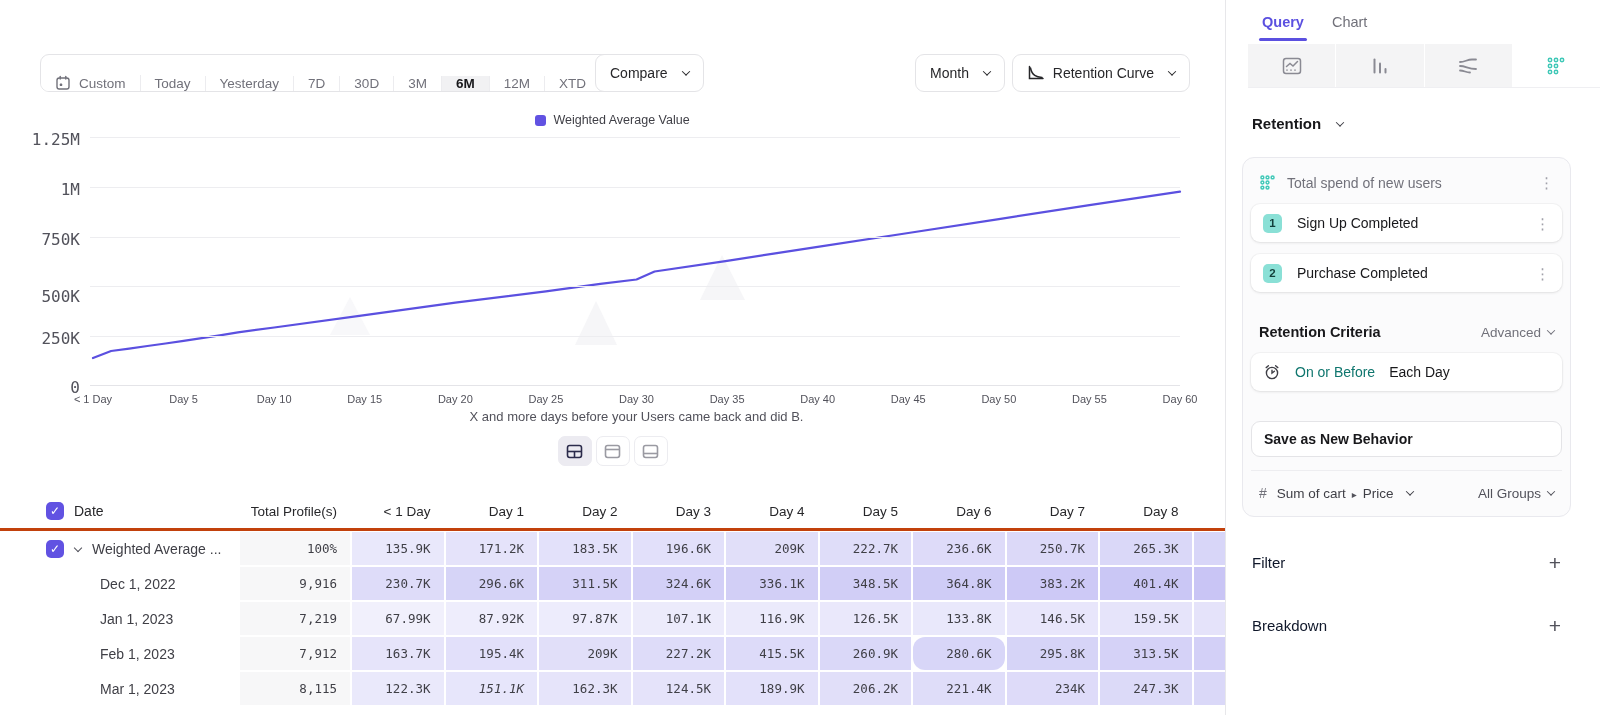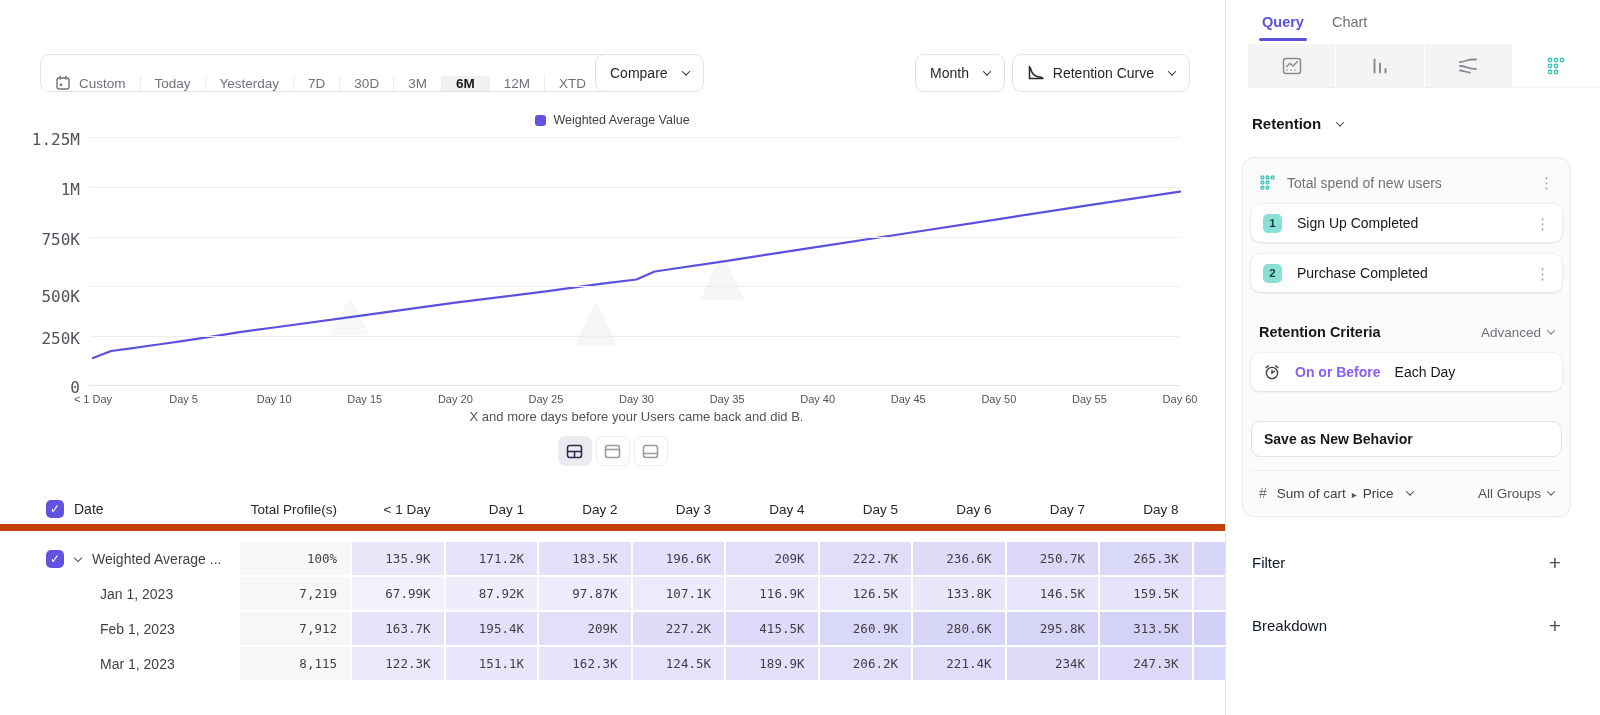--- a/index.html
+++ b/index.html
@@ -51,21 +51,21 @@
   .toggles { position:absolute; top:436px; left:0; width:1225px; display:flex;
     justify-content:center; gap:4px; }
   .toggle { width:34px; height:30px; border-radius:7px; display:flex; align-items:center;
     justify-content:center; background:#fff; border:1px solid #ececf0; cursor:pointer; color:#9a9aa2; }
   .toggle.selected { background:#ecebf1; border-color:#ecebf1; color:#2b2b4b; }
 
   
   .table { position:absolute; top:494px; left:0; width:1225px; }
   .trow { display:grid; grid-template-columns:238px 110px repeat(9,91.5px) minmax(0,1fr);
     column-gap:2px; height:33px; margin-bottom:2px; }
-  .trow.head { height:37px; margin-bottom:11px; border-bottom:7px solid #c2410c; }
+  .trow.head { height:37px; margin-bottom:1px; border-bottom:3px solid #c2410c; }
   .th { display:flex; align-items:center; justify-content:flex-end; padding-right:13px;
     font-size:13.5px; color:#27272a; font-weight:500; }
   .th.first { justify-content:flex-start; padding:0 0 0 46px; gap:10px; font-size:14px; }
   .td-label { display:flex; align-items:center; padding-left:46px; gap:9px; font-size:14px; color:#3f3f46; }
   .td-label.date { padding-left:100px; }
   .row-chev { width:6px; height:6px; border-right:1.6px solid #52525b; border-bottom:1.6px solid #52525b;
     transform:rotate(45deg); margin:-2px 2px 0 2px; }
   .td-num { display:flex; align-items:center; justify-content:flex-end; padding-right:13px;
     font-family:"DejaVu Sans Mono", monospace; font-size:12.5px; color:#3f3f46; }
   .td-total { background:#f7f7f8; }
@@ -99,21 +99,21 @@
   .badge { width:19px; height:19px; border-radius:5px; background:#8ae0d6; color:#123f3a;
     font-size:11.5px; font-weight:700; display:flex; align-items:center; justify-content:center; flex:none; }
   .step-label { font-size:14px; color:#18181b; font-weight:500; }
   .step .kebab { margin-left:auto; }
   .crit-row { display:flex; align-items:center; padding:20px 8px 13px 8px; }
   .crit-title { font-size:14.5px; font-weight:700; color:#18181b; }
   .crit-mode { margin-left:auto; color:#71717a; font-size:13.5px; display:flex; align-items:center; cursor:pointer; }
   .onb-card { background:#fff; border-radius:9px; height:38px; display:flex; align-items:center;
     gap:14px; padding:0 12px;
     box-shadow:0 1px 3px rgba(24,24,27,.09), 0 0 0 1px rgba(24,24,27,.03); }
-  .onb-cond { font-size:14px; font-weight:700; color:#8b5cf6; }
+  .onb-cond { font-size:14px; font-weight:400; color:#0f766e; }
   .onb-win { font-size:14px; color:#18181b; }
   .save-btn { background:#fff; border:1px solid #e4e4e7; border-radius:9px; height:36px;
     display:flex; align-items:center; padding:0 12px; font-size:14px; font-weight:600;
     color:#18181b; margin:30px 0 13px 0; cursor:pointer; }
   .val-row { display:flex; align-items:center; gap:10px; border-top:1px solid #ededf0;
     padding:14px 8px 7px 8px; font-size:13.5px; color:#3f3f46; }
   .val-hash { color:#71717a; font-size:14px; }
   .val-metric { display:flex; align-items:center; gap:6px; font-weight:500; cursor:pointer; }
   .val-groups { margin-left:auto; color:#52525b; display:flex; align-items:center; cursor:pointer; }
   .section-row { display:flex; align-items:center; margin:0 29px 0 16px; padding:21px 10px;
@@ -299,20 +299,36 @@
         <div class="td-num" style="background: rgba(91, 80, 224, 0.176);">196.6K</div>
         <div class="td-num" style="background: rgba(91, 80, 224, 0.184);">209K</div>
         <div class="td-num" style="background: rgba(91, 80, 224, 0.196);">222.7K</div>
         <div class="td-num" style="background: rgba(91, 80, 224, 0.204);">236.6K</div>
         <div class="td-num" style="background: rgba(91, 80, 224, 0.216);">250.7K</div>
         <div class="td-num" style="background: rgba(91, 80, 224, 0.224);">265.3K</div>
         <div class="td-num" style="background: rgba(91, 80, 224, 0.235);"></div>
       </div>
       <div class="trow">
         <div class="td-label date">
+          <span>Dec 1, 2022</span>
+        </div>
+        <div class="td-num td-total">9,916</div>
+        <div class="td-num" style="background: rgba(91, 80, 224, 0.2);">230.7K</div>
+        <div class="td-num" style="background: rgba(91, 80, 224, 0.247);">296.6K</div>
+        <div class="td-num" style="background: rgba(91, 80, 224, 0.26);">311.5K</div>
+        <div class="td-num" style="background: rgba(91, 80, 224, 0.267);">324.6K</div>
+        <div class="td-num" style="background: rgba(91, 80, 224, 0.275);">336.1K</div>
+        <div class="td-num" style="background: rgba(91, 80, 224, 0.282);">348.5K</div>
+        <div class="td-num" style="background: rgba(91, 80, 224, 0.294);">364.8K</div>
+        <div class="td-num" style="background: rgba(91, 80, 224, 0.306);">383.2K</div>
+        <div class="td-num" style="background: rgba(91, 80, 224, 0.32);">401.4K</div>
+        <div class="td-num" style="background: rgba(91, 80, 224, 0.33);"></div>
+      </div>
+      <div class="trow">
+        <div class="td-label date">
           <span>Jan 1, 2023</span>
         </div>
         <div class="td-num td-total">7,219</div>
         <div class="td-num" style="background: rgba(91, 80, 224, 0.086);">67.99K</div>
         <div class="td-num" style="background: rgba(91, 80, 224, 0.1);">87.92K</div>
         <div class="td-num" style="background: rgba(91, 80, 224, 0.11);">97.87K</div>
         <div class="td-num" style="background: rgba(91, 80, 224, 0.114);">107.1K</div>
         <div class="td-num" style="background: rgba(91, 80, 224, 0.12);">116.9K</div>
         <div class="td-num" style="background: rgba(91, 80, 224, 0.13);">126.5K</div>
         <div class="td-num" style="background: rgba(91, 80, 224, 0.133);">133.8K</div>
@@ -324,32 +340,32 @@
         <div class="td-label date">
           <span>Feb 1, 2023</span>
         </div>
         <div class="td-num td-total">7,912</div>
         <div class="td-num" style="background: rgba(91, 80, 224, 0.153);">163.7K</div>
         <div class="td-num" style="background: rgba(91, 80, 224, 0.176);">195.4K</div>
         <div class="td-num" style="background: rgba(91, 80, 224, 0.184);">209K</div>
         <div class="td-num" style="background: rgba(91, 80, 224, 0.2);">227.2K</div>
         <div class="td-num" style="background: rgba(91, 80, 224, 0.208);">415.5K</div>
         <div class="td-num" style="background: rgba(91, 80, 224, 0.224);">260.9K</div>
-        <div class="td-num" style="background: rgba(91, 80, 224, 0.235);">280.6K</div>
+        <div class="td-num" style="background: rgba(91, 80, 224, 0.235); border-radius: 12px;">280.6K</div>
         <div class="td-num" style="background: rgba(91, 80, 224, 0.247);">295.8K</div>
         <div class="td-num" style="background: rgba(91, 80, 224, 0.26);">313.5K</div>
         <div class="td-num" style="background: rgba(91, 80, 224, 0.267);"></div>
       </div>
       <div class="trow">
         <div class="td-label date">
           <span>Mar 1, 2023</span>
         </div>
         <div class="td-num td-total">8,115</div>
         <div class="td-num" style="background: rgba(91, 80, 224, 0.125);">122.3K</div>
-        <div class="td-num" style="background: rgba(91, 80, 224, 0.145);">151.1K</div>
+        <div class="td-num" style="background: rgba(91, 80, 224, 0.145); font-style: italic;">151.1K</div>
         <div class="td-num" style="background: rgba(91, 80, 224, 0.153);">162.3K</div>
         <div class="td-num" style="background: rgba(91, 80, 224, 0.16);">124.5K</div>
         <div class="td-num" style="background: rgba(91, 80, 224, 0.173);">189.9K</div>
         <div class="td-num" style="background: rgba(91, 80, 224, 0.184);">206.2K</div>
         <div class="td-num" style="background: rgba(91, 80, 224, 0.192);">221.4K</div>
         <div class="td-num" style="background: rgba(91, 80, 224, 0.204);">234K</div>
         <div class="td-num" style="background: rgba(91, 80, 224, 0.21);">247.3K</div>
         <div class="td-num" style="background: rgba(91, 80, 224, 0.224);"></div>
       </div>
     </div>

